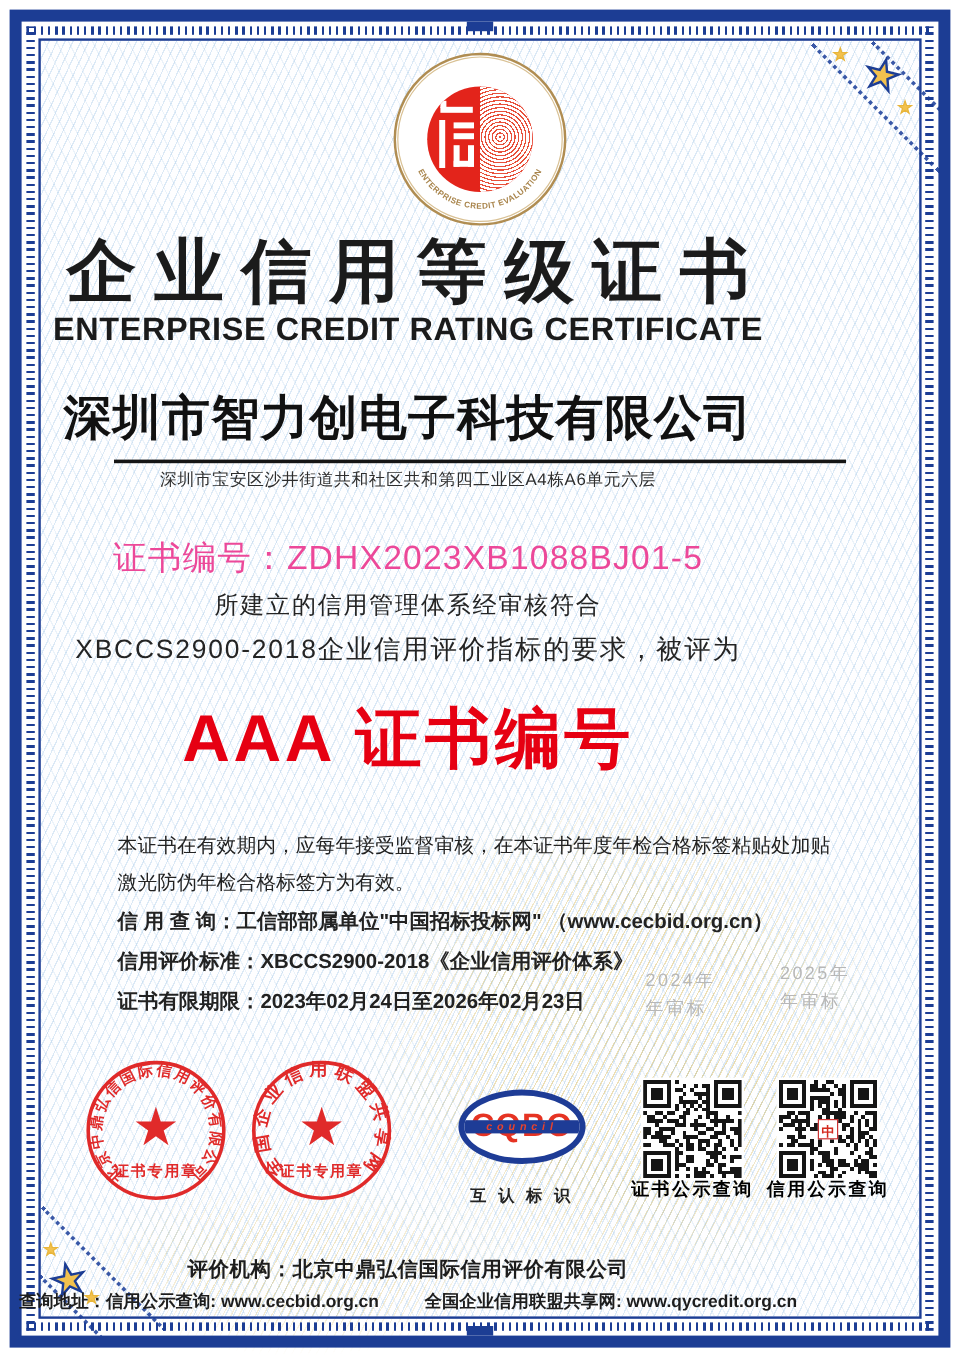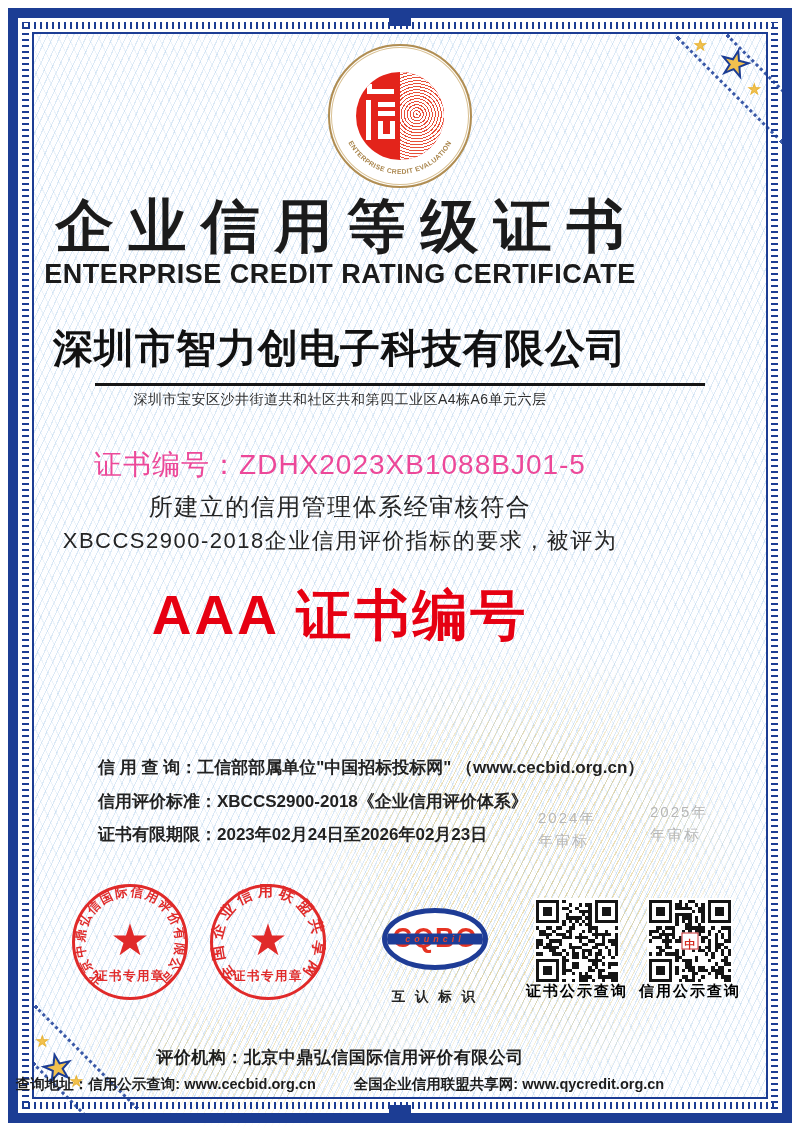--- a/index.html
+++ b/index.html
@@ -52,21 +52,21 @@
   
   .abs{position:absolute;left:0;width:680px;text-align:center;}
   .title{top:188px;font-size:58px;font-weight:900;letter-spacing:15px;padding-left:15px;
       box-sizing:border-box;color:#1b1b1b;}
   .subtitle{top:259px;font-size:27px;font-weight:800;letter-spacing:0.5px;color:#1b1b1b;}
   .company{top:321px;font-family:"Liberation Serif","DejaVu Serif",serif;font-size:40px;
       font-weight:bold;letter-spacing:1px;color:#111;}
   .company-rule{position:absolute;left:95px;top:383px;width:610px;height:2.5px;background:#161616;}
   .address{top:391px;font-size:14px;color:#2e2e2e;letter-spacing:0.5px;}
   .certno{top:446px;font-size:28px;color:#ec4899;letter-spacing:1px;}
-  .stmt1{top:491px;font-size:24px;color:#242424;letter-spacing:1.5px;}
+  .stmt1{top:491px;font-size:20px;color:#242424;letter-spacing:1.5px;}
   .stmt2{top:526px;font-size:22px;color:#242424;letter-spacing:1.5px;}
   .rating{top:579px;font-size:55px;font-weight:900;color:#e60012;letter-spacing:3px;}
   .notice{position:absolute;left:98px;top:690px;width:608px;font-size:16.5px;line-height:1.9;
       color:#222;text-align:left;}
   .info{position:absolute;left:98px;top:757px;font-size:17px;color:#222;}
   .info .row{margin-bottom:12.5px;line-height:21px;font-weight:600;}
   .info .lbl{font-weight:700;}
   .wm{position:absolute;color:#b7b7b7;font-size:15px;line-height:1.55;letter-spacing:2px;}
 
   
@@ -174,20 +174,21 @@
 
   <div class="abs certno">
     <span>证书编号：</span><span>ZDHX2023XB1088BJ01-5</span>
   </div>
 
   <div class="abs stmt1">所建立的信用管理体系经审核符合</div>
   <div class="abs stmt2">XBCCS2900-2018企业信用评价指标的要求，被评为</div>
 
   <div class="abs rating">AAA 证书编号</div>
 
+  <div class="notice">本证书在有效期内，应每年接受监督审核，在本证书年度年检合格标签粘贴处加贴激光防伪年检合格标签方为有效。</div>
 
   <div class="info">
     <div class="row">
       <span class="lbl">信 用 查 询：</span><span>工信部部属单位"中国招标投标网"  （www.cecbid.org.cn）</span>
     </div>
     <div class="row">
       <span class="lbl">信用评价标准：</span><span>XBCCS2900-2018《企业信用评价体系》</span>
     </div>
     <div class="row">
       <span class="lbl">证书有限期限：</span><span>2023年02月24日至2026年02月23日</span>

